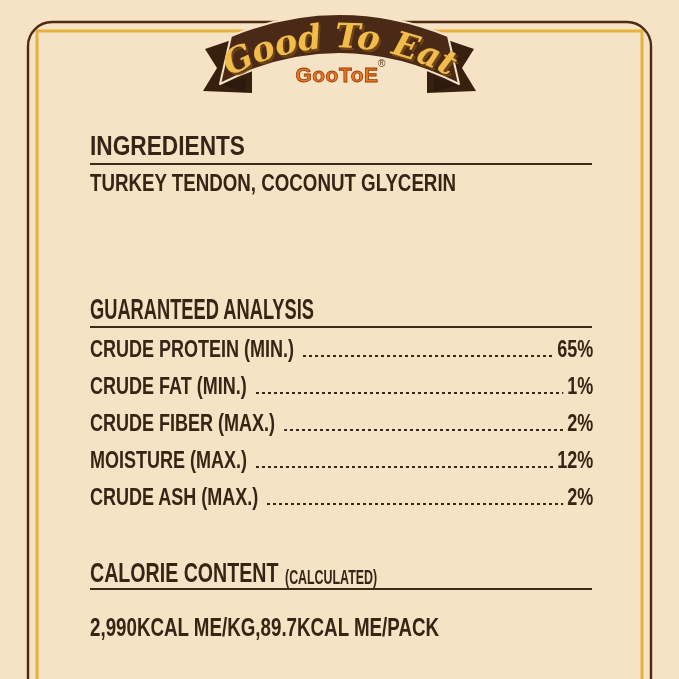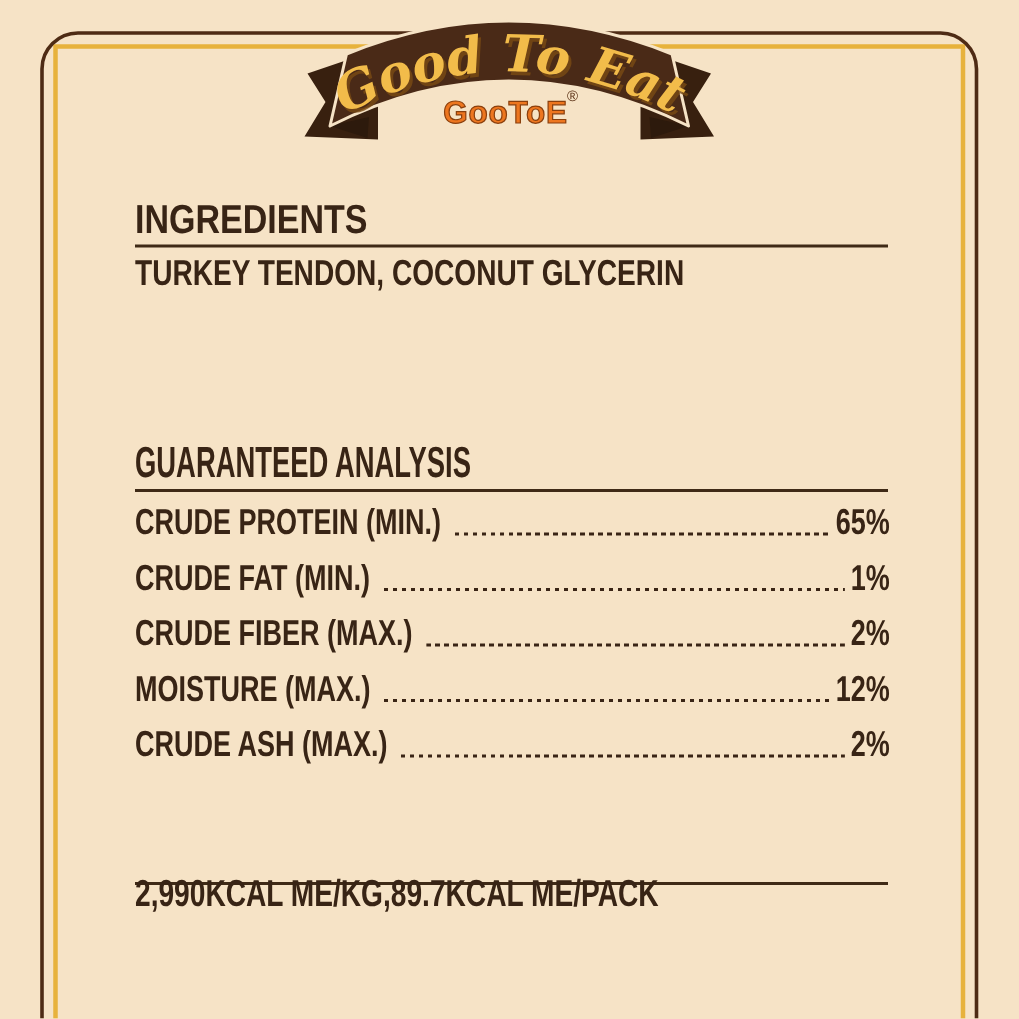--- a/index.html
+++ b/index.html
@@ -24,21 +24,21 @@
   .rows{left:90px;top:337px;width:671px;transform:scaleX(.75);transform-origin:0 0;}
   .ga-row{display:flex;align-items:flex-end;height:24px;margin-bottom:13px;
           font-size:24px;line-height:24px;font-weight:bold;white-space:nowrap;}
   .leader{flex:1;height:2px;margin:0 5px 4px 12px;
     background-image:repeating-linear-gradient(90deg,#3a2516 0 4px,transparent 4px 8px);}
   .h-cal{left:90px;top:559px;height:30px;width:502px;}
   .h-cal-main{position:absolute;left:0;top:0;font-size:28px;line-height:28px;}
   .h-cal-main .sx{transform:scaleX(.70);}
   .h-cal-note{position:absolute;left:195px;top:8px;font-size:20px;line-height:20px;}
   .h-cal-note .sx{transform:scaleX(.62);}
-  .t-cal{left:90px;top:584px;font-size:25px;line-height:25px;}
+  .t-cal{left:90px;top:615px;font-size:25px;line-height:25px;}
   .t-cal .sx{transform:scaleX(.75);}
 </style>
 </head>
 <body>
 
 <svg id="decor" viewBox="0 0 679 679" xmlns="http://www.w3.org/2000/svg">
 
   <path d="M37,679 V31 H642 V679" fill="none" stroke="#e7b23c" stroke-width="3"></path>
   <path d="M28,679 V46 A24,24 0 0 1 52,22 H627 A24,24 0 0 1 651,46 V679" fill="none" stroke="#4e2b14" stroke-width="2.4"></path>
 
@@ -96,18 +96,22 @@
       <span class="leader"></span>
       <span>12%</span>
     </div>
     <div class="ga-row">
       <span>CRUDE ASH (MAX.)</span>
       <span class="leader"></span>
       <span>2%</span>
     </div>
   </div>
 
+  <div class="abs h-cal">
+    <span class="h-cal-main"><span class="sx">CALORIE CONTENT</span></span>
+    <span class="h-cal-note"><span class="sx">(CALCULATED)</span></span>
+  </div>
   <div class="abs rule r3"></div>
   <div class="abs t-cal">
     <span class="sx">2,990KCAL ME/KG,89.7KCAL ME/PACK</span>
   </div>
 
 </div>
 
 </body></html>

